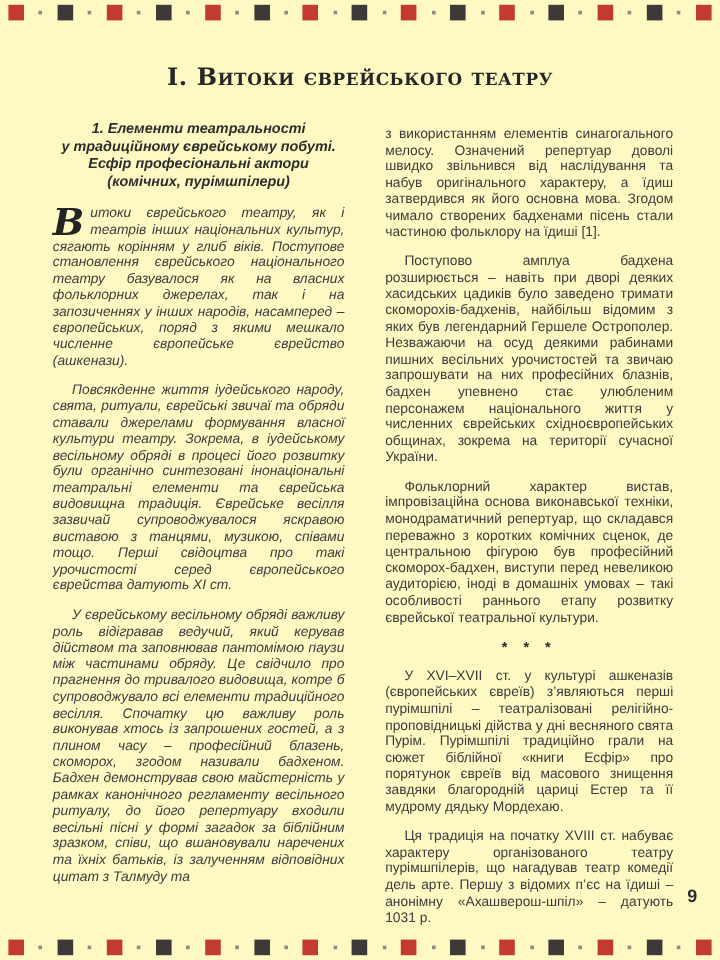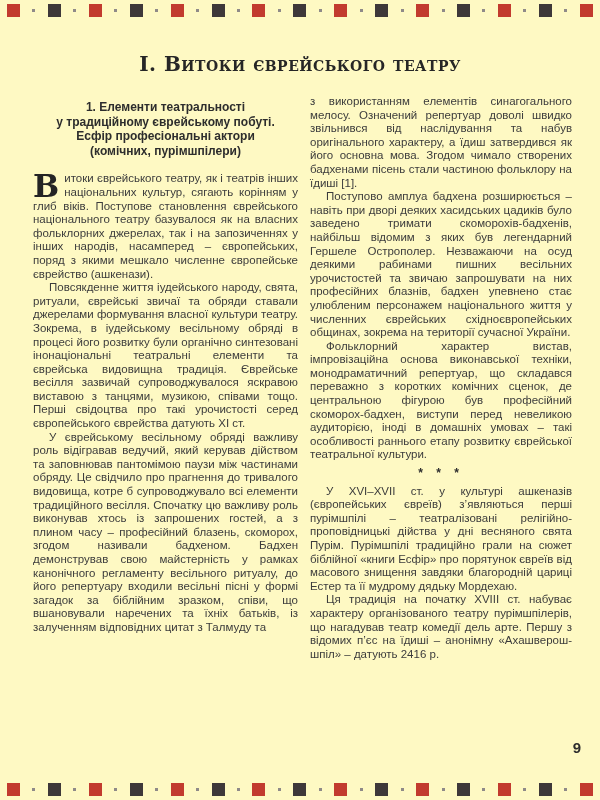--- a/index.html
+++ b/index.html
@@ -39,40 +39,40 @@
     color: #262626;
   }
   
   .col {
     position: absolute;
     font-size: 11.5px;
     line-height: 13.6px;
     text-align: justify;
     color: #3c3c3c;
   }
-  .col-left  { left: 33px;  width: 265px; top: 100px; }
+  .col-left  { left: 33px;  width: 265px; top: 100px; font-style: italic; }
   .col-right { left: 310px; width: 262px; top: 95px; }
   .subtitle {
     font-weight: bold;
     text-align: center;
     font-size: 12px;
     line-height: 14.6px;
     color: #2d2d2d;
     margin-bottom: 14px;
   }
   .dropcap {
     float: left;
     font-family: "DejaVu Serif", serif;
     font-weight: bold;
     font-size: 31px;
     line-height: 25px;
     margin: 2px 5px 0 0;
     color: #242424;
   }
-  p { margin: 0; }
+  p { margin: 11px; }
   p.indent { text-indent: 16px; }
   .separator {
     text-align: center;
     font-weight: bold;
     letter-spacing: 5px;
     margin: 5px 0 4px 0;
     color: #2d2d2d;
     font-size: 12px;
   }
   .page-number {
@@ -134,21 +134,21 @@
     <p class="indent">Повсякденне життя іудейського народу, свята, ритуали, єврейські звичаї та обряди ставали джерелами формування власної культури театру. Зокрема, в іудейському весільному обряді в процесі його розвитку були органічно синтезовані інонаціональні театральні елементи та єврейська видовищна традиція. Єврейське весілля зазвичай супроводжувалося яскравою виставою з танцями, музикою, співами тощо. Перші свідоцтва про такі урочистості серед європейського єврейства датують ХІ ст.</p>
     <p class="indent">У єврейському весільному обряді важливу роль відігравав ведучий, який керував дійством та заповнював пантомімою паузи між частинами обряду. Це свідчило про прагнення до тривалого видовища, котре б супроводжувало всі елементи традиційного весілля. Спочатку цю важливу роль виконував хтось із запрошених гостей, а з плином часу – професійний блазень, скоморох, згодом називали бадхеном. Бадхен демонстрував свою майстерність у рамках канонічного регламенту весільного ритуалу, до його репертуару входили весільні пісні у формі загадок за біблійним зразком, співи, що вшановували наречених та їхніх батьків, із залученням відповідних цитат з Талмуду та</p>
   </div>
 
   <div class="col col-right">
     <p>з використанням елементів синагогального мелосу. Означений репертуар доволі швидко звільнився від наслідування та набув оригінального характеру, а їдиш затвердився як його основна мова. Згодом чимало створених бадхенами пісень стали частиною фольклору на їдиші [1].</p>
     <p class="indent">Поступово амплуа бадхена розширюється – навіть при дворі деяких хасидських цадиків було заведено тримати скоморохів-бадхенів, найбільш відомим з яких був легендарний Гершеле Острополер. Незважаючи на осуд деякими рабинами пишних весільних урочистостей та звичаю запрошувати на них професійних блазнів, бадхен упевнено стає улюбленим персонажем національного життя у численних єврейських східноєвропейських общинах, зокрема на території сучасної України.</p>
     <p class="indent">Фольклорний характер вистав, імпровізаційна основа виконавської техніки, монодраматичний репертуар, що складався переважно з коротких комічних сценок, де центральною фігурою був професійний скоморох-бадхен, виступи перед невеликою аудиторією, іноді в домашніх умовах – такі особливості раннього етапу розвитку єврейської театральної культури.</p>
     <div class="separator">* * *</div>
     <p class="indent">У XVI–XVII ст. у культурі ашкеназів (європейських євреїв) з’являються перші пурімшпілі – театралізовані релігійно-проповідницькі дійства у дні весняного свята Пурім. Пурімшпілі традиційно грали на сюжет біблійної «книги Есфір» про порятунок євреїв від масового знищення завдяки благородній цариці Естер та її мудрому дядьку Мордехаю.</p>
-    <p class="indent">Ця традиція на початку XVIII ст. набуває характеру організованого театру пурімшпілерів, що нагадував театр комедії дель арте. Першу з відомих п’єс на їдиші – анонімну «Ахашверош-шпіл» – датують 2416 р.</p>
+    <p class="indent">Ця традиція на початку XVIII ст. набуває характеру організованого театру пурімшпілерів, що нагадував театр комедії дель арте. Першу з відомих п’єс на їдиші – анонімну «Ахашверош-шпіл» – датують 1031 р.</p>
   </div>
 
   <div class="page-number">9</div>
 
   <div class="sq-row bottom">
       <div class="sq" style="background: rgb(194, 59, 46);"></div>
       <div class="dot" style="background: rgb(143, 138, 136);"></div>
       <div class="sq" style="background: rgb(62, 56, 57);"></div>
       <div class="dot" style="background: rgb(143, 138, 136);"></div>
       <div class="sq" style="background: rgb(194, 59, 46);"></div>

